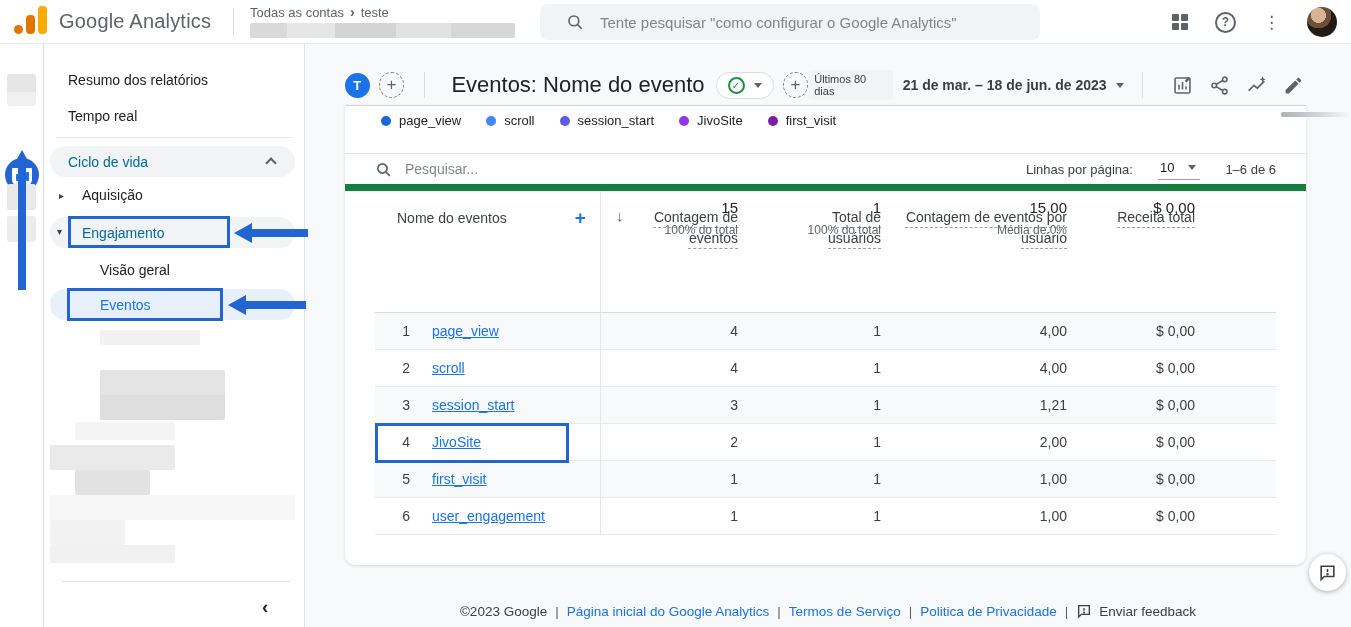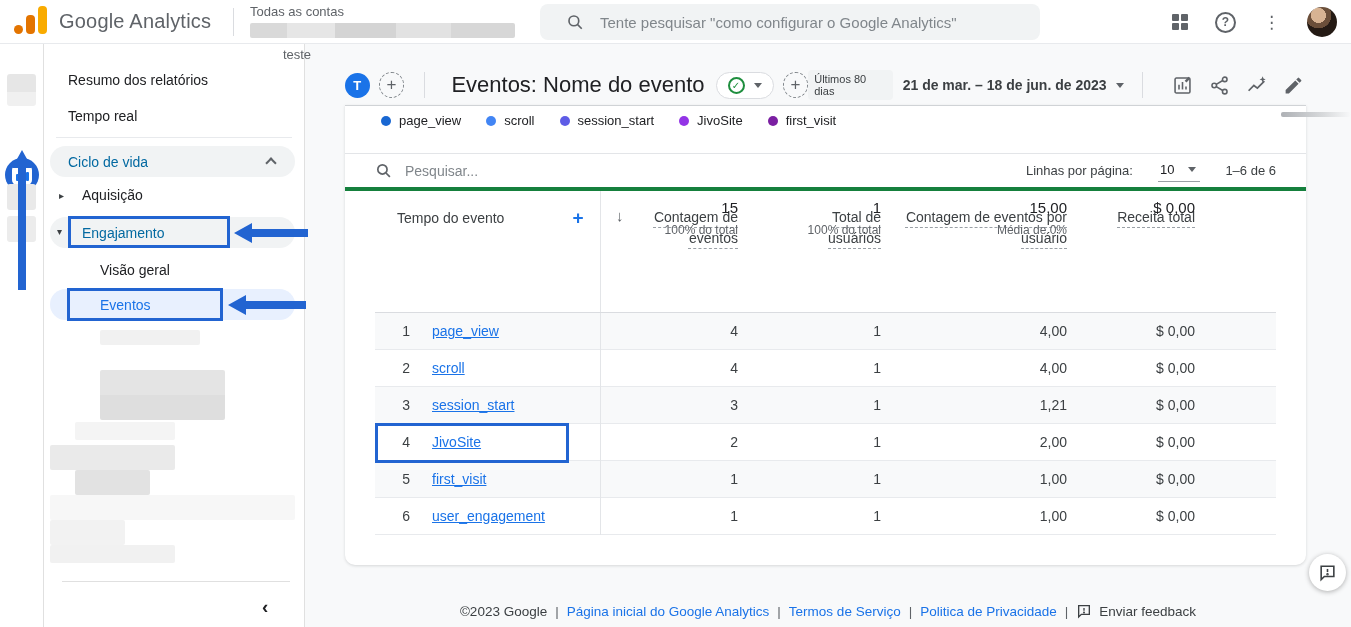--- a/index.html
+++ b/index.html
@@ -9,21 +9,21 @@
   
   .topbar { position:absolute; left:0; top:0; width:1351px; height:44px; background:#fff;
     border-bottom:1px solid #e8eaed; z-index:20; }
   .brand { position:absolute; left:14px; top:6px; display:flex; align-items:center; gap:12px; }
   .ga-logo { display:flex; align-items:flex-end; gap:3px; height:30px; padding-bottom:2px; }
   .ga-dot { width:9px; height:9px; border-radius:50%; background:#e37400; }
   .ga-bar-m { width:9px; height:19px; border-radius:4px; background:#e37400; }
   .ga-bar-t { width:9px; height:28px; border-radius:4px; background:#f9ab00; }
   .brand-name { font-size:20px; color:#5f6368; letter-spacing:.2px; }
   .topbar-divider { position:absolute; left:233px; top:8px; width:1px; height:28px; background:#dadce0; }
-  .breadcrumb { position:absolute; left:250px; top:4px; font-size:13px; color:#5f6368; display:flex; gap:6px; align-items:center;flex-direction:column; }
+  .breadcrumb { position:absolute; left:250px; top:4px; font-size:13px; color:#5f6368; display:flex; gap:6px; align-items:center; }
   .breadcrumb .sep { font-size:14px; font-weight:bold; color:#5f6368; }
   .redact { position:absolute; border-radius:2px;
     background:linear-gradient(90deg,#d9d9d9 0 14%,#e6e6e6 14% 32%,#d4d4d4 32% 55%,#e2e2e2 55% 76%,#d7d7d7 76%); }
   .topbar-search { position:absolute; left:540px; top:4px; width:500px; height:36px; background:#f1f3f4;
     border-radius:8px; display:flex; align-items:center; padding:0 16px 0 26px; gap:16px; }
   .topbar-search input { border:none; outline:none; background:transparent; width:420px;
     font-size:15px; color:#3c4043; font-family:inherit; }
   .topbar-search input::placeholder { color:#80868b; }
   .topbar-right { position:absolute; right:14px; top:0; height:44px; display:flex; align-items:center; gap:27px; }
   .grid-icon { width:16px; height:16px; display:grid; grid-template-columns:7px 7px; grid-template-rows:7px 7px; gap:2px; cursor:pointer; }
@@ -86,21 +86,21 @@
   .hdr-icon svg { width:21px; height:21px; }
 
   
   .card { position:absolute; left:40px; top:61px; width:961px; height:460px; background:#fff;
     border-radius:0 0 10px 10px; border-top:1px solid #d0d3d6;
     box-shadow:0 1px 3px rgba(60,64,67,.18); }
   .legend-row { position:absolute; left:36px; top:7px; display:flex; gap:25px; align-items:center; }
   .legend-item { display:flex; align-items:center; gap:8px; font-size:13px; color:#202124; }
   .legend-dot { width:10px; height:10px; border-radius:50%; }
   .table-toolbar { position:absolute; left:0; top:47px; width:961px; height:38px;
-    border-top:1px solid #e3e5e8; border-bottom:4px solid #15803d;
+    border-top:1px solid #e3e5e8; border-bottom:7px solid #15803d;
     display:flex; align-items:center; padding:0 30px; }
   .table-search { display:flex; align-items:center; gap:13px; flex:1; }
   .table-search input { border:none; outline:none; font-size:14px; color:#3c4043; width:300px;
     font-family:inherit; background:transparent; }
   .table-search input::placeholder { color:#80868b; }
   .toolbar-right { display:flex; align-items:center; gap:25px; font-size:13px; color:#3c4043; }
   .rpp-select { display:flex; align-items:center; gap:14px; border-bottom:1px solid #9aa0a6;
     padding:2px 4px 4px 2px; cursor:pointer; color:#202124; }
   .pagination-range { color:#3c4043; }
 
@@ -326,21 +326,21 @@
         </span>
         <span class="pagination-range">1–6 de 6</span>
       </div>
     </div>
 
     <div class="table-wrap">
       <div class="col-divider"></div>
 
       <div class="trow thead">
         <div class="th-name">
-          <span>Tempo do evento</span>
+          <span>Nome do eventos</span>
           <span class="th-add">+</span>
         </div>
         <div class="th-metric">
           <span class="sort-arrow">↓</span>
           <span class="lbl lbl-count">Contagem de eventos</span>
           <div class="totals-cell">
             <div class="totals-num">15</div>
             <div class="totals-sub">100% do total</div>
           </div>
         </div>

